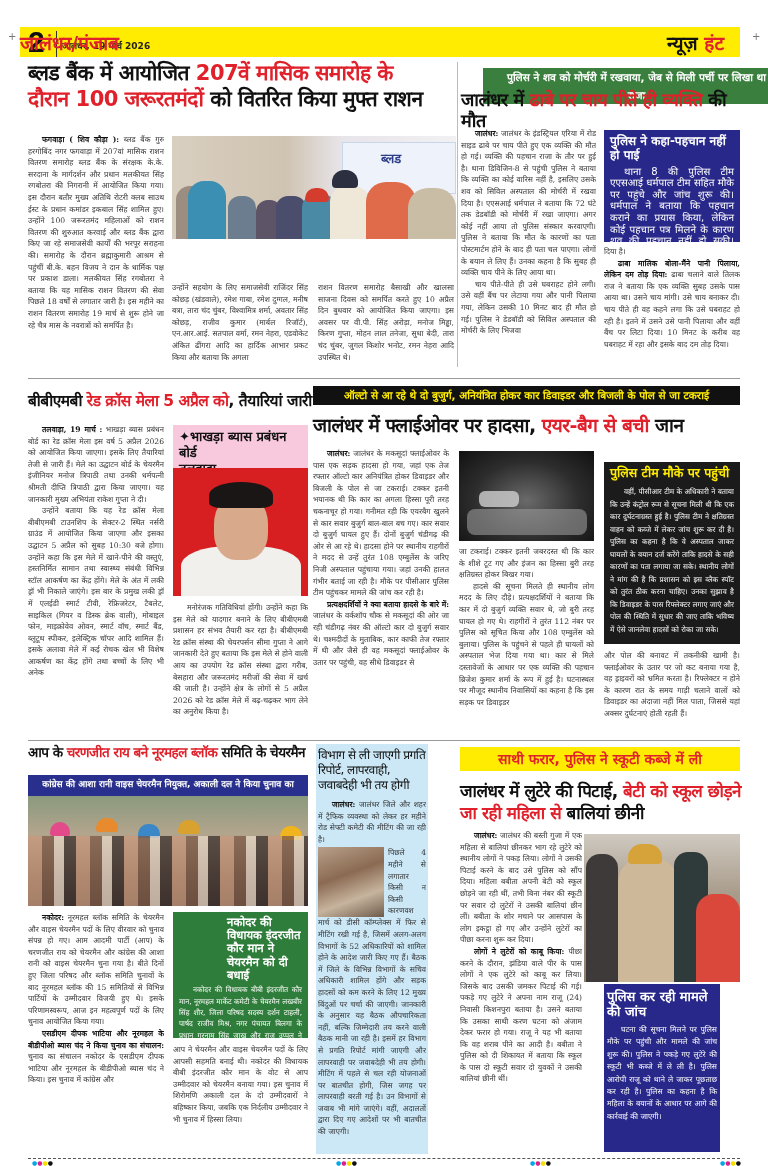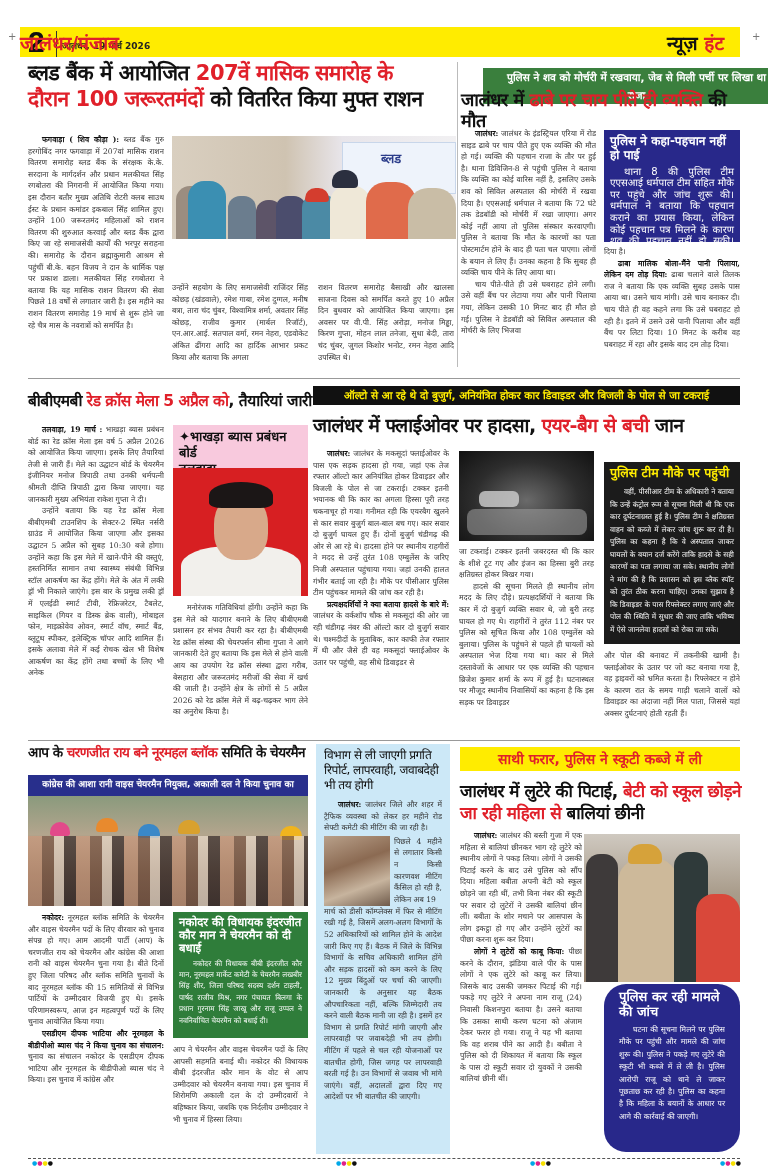--- a/index.html
+++ b/index.html
@@ -164,28 +164,28 @@
   <div class="abs" style="left:110px;top:28px;width:22px;height:14px;background:#3a88c8;border-radius:10px 10px 3px 3px;"></div>
   <div class="abs" style="left:150px;top:24px;width:22px;height:14px;background:#d9a12e;border-radius:10px 10px 3px 3px;"></div>
   <div class="abs" style="left:252px;top:30px;width:22px;height:14px;background:#f0b41e;border-radius:10px 10px 3px 3px;"></div>
   <div class="abs" style="left:0;top:40px;width:280px;height:70px;background:repeating-linear-gradient(90deg,#c99a7e 0 14px,#7d5a48 14px 26px,#e8d8c8 26px 36px,#3e3230 36px 48px);opacity:.75;"></div>
 </div>
 <div class="abs col-text" style="left:28px;top:912px;width:136px;height:240px;">
   <p><b>नकोदर:</b><span> नूरमहल ब्लॉक समिति के चेयरमैन और वाइस चेयरमैन पदों के लिए वीरवार को चुनाव संपन्न हो गए। आम आदमी पार्टी (आप) के चरणजीत राय को चेयरमैन और कांग्रेस की आशा रानी को वाइस चेयरमैन चुना गया है। बीते दिनों हुए जिला परिषद और ब्लॉक समिति चुनावों के बाद नूरमहल ब्लॉक की 15 समितियों से विभिन्न पार्टियों के उम्मीदवार विजयी हुए थे। इसके परिणामस्वरूप, आज इन महत्वपूर्ण पदों के लिए चुनाव आयोजित किया गया।</span></p>
   <p><b>एसडीएम दीपक भाटिया और नूरमहल के बीडीपीओ ब्यास चंद ने किया चुनाव का संचालन:</b><span> चुनाव का संचालन नकोदर के एसडीएम दीपक भाटिया और नूरमहल के बीडीपीओ ब्यास चंद ने किया। इस चुनाव में कांग्रेस और</span></p>
 </div>
 <div class="abs box-green" style="left:173px;top:912px;width:135px;height:126px;padding:4px 6px;">
-  <div class="box-title" style="font-size:11.5px;margin-bottom:2px;">नकोदर की विधायक इंदरजीत कौर मान ने चेयरमैन को दी बधाई</div>
+  <div class="box-title" style="font-size:11.5px;margin-bottom:2px;margin-left:48px;">नकोदर की विधायक इंदरजीत कौर मान ने चेयरमैन को दी बधाई</div>
   <div class="box-text" style="font-size:7.2px;line-height:11.4px;">नकोदर की विधायक बीबी इंदरजीत कौर मान, नूरमहल मार्केट कमेटी के चेयरमैन लखबीर सिंह शीर, जिला परिषद सदस्य दर्शन टाहली, पार्षद राजीव मिश्र, नगर पंचायत बिलगा के प्रधान गुरनाम सिंह जाखू और राजू उप्पल ने नवनिर्वाचित चेयरमैन को बधाई दी।</div>
 </div>
 <div class="abs col-text" style="left:173px;top:1044px;width:135px;height:108px;">
   <span>आप ने चेयरमैन और वाइस चेयरमैन पदों के लिए आपसी सहमति बनाई थी। नकोदर की विधायक बीबी इंदरजीत कौर मान के वोट से आप उम्मीदवार को चेयरमैन बनाया गया। इस चुनाव में शिरोमणि अकाली दल के दो उम्मीदवारों ने बहिष्कार किया, जबकि एक निर्दलीय उम्मीदवार ने भी चुनाव में हिस्सा लिया।</span>
 </div>
 
-<div class="abs box-lightblue" style="left:316px;top:744px;width:134px;height:410px;padding:4px 8px;">
+<div class="abs box-lightblue" style="left:316px;top:744px;width:112px;height:410px;padding:4px 2px;">
   <div class="headline" style="font-weight:normal;font-size:12px;line-height:15px;color:#111;margin-bottom:6px;">विभाग से ली जाएगी प्रगति रिपोर्ट, लापरवाही, जवाबदेही भी तय होगी</div>
   <div class="col-text" style="height:auto;">
     <p><b>जालंधर:</b><span> जालंधर जिले और शहर में ट्रैफिक व्यवस्था को लेकर हर महीने रोड सेफ्टी कमेटी की मीटिंग की जा रही है।</span></p>
   </div>
   <div style="display:flex;gap:4px;margin-top:2px;">
     <div class="photo" style="width:66px;height:70px;flex:none;background:linear-gradient(160deg,#b8a08a 0%,#8b6a52 40%,#c7b49e 70%,#6e5a4a 100%);"></div>
     <div class="col-text" style="height:70px;font-size:7.6px;line-height:11.6px;">पिछले 4 महीने से लगातार किसी न किसी कारणवश मीटिंग कैंसिल हो रही है, लेकिन अब 19</div>
   </div>
   <div class="col-text" style="height:240px;">मार्च को डीसी कॉम्प्लेक्स में फिर से मीटिंग रखी गई है, जिसमें अलग-अलग विभागों के 52 अधिकारियों को शामिल होने के आदेश जारी किए गए हैं। बैठक में जिले के विभिन्न विभागों के सचिव अधिकारी शामिल होंगे और सड़क हादसों को कम करने के लिए 12 मुख्य बिंदुओं पर चर्चा की जाएगी। जानकारी के अनुसार यह बैठक औपचारिकता नहीं, बल्कि जिम्मेदारी तय करने वाली बैठक मानी जा रही है। इसमें हर विभाग से प्रगति रिपोर्ट मांगी जाएगी और लापरवाही पर जवाबदेही भी तय होगी। मीटिंग में पहले से चल रही योजनाओं पर बातचीत होगी, जिस जगह पर लापरवाही बरती गई है। उन विभागों से जवाब भी मांगे जाएंगे। वहीं, अदालतों द्वारा दिए गए आदेशों पर भी बातचीत की जाएगी।</div>
 </div>
@@ -198,21 +198,21 @@
   <p><b>जालंधर:</b><span> जालंधर की बस्ती गुजा में एक महिला से बालियां छीनकर भाग रहे लुटेरे को स्थानीय लोगों ने पकड़ लिया। लोगों ने उसकी पिटाई करने के बाद उसे पुलिस को सौंप दिया। महिला बबीता अपनी बेटी को स्कूल छोड़ने जा रही थीं, तभी बिना नंबर की स्कूटी पर सवार दो लुटेरों ने उसकी बालियां छीन लीं। बबीता के शोर मचाने पर आसपास के लोग इकट्ठा हो गए और उन्होंने लुटेरों का पीछा करना शुरू कर दिया।</span></p>
   <p><b>लोगों ने लुटेरों को काबू किया:</b><span> पीछा करने के दौरान, झंडिया वाले पीर के पास लोगों ने एक लुटेरे को काबू कर लिया। जिसके बाद उसकी जमकर पिटाई की गई। पकड़े गए लुटेरे ने अपना नाम राजू (24) निवासी किशनपुरा बताया है। उसने बताया कि उसका साथी करण घटना को अंजाम देकर फरार हो गया। राजू ने यह भी बताया कि वह शराब पीने का आदी है। बबीता ने पुलिस को दी शिकायत में बताया कि स्कूल के पास दो स्कूटी सवार दो युवकों ने उसकी बालियां छीनी थीं।</span></p>
 </div>
 <div class="abs photo" style="left:584px;top:834px;width:156px;height:148px;background:linear-gradient(180deg,#cfc9c0 0%,#a99c8b 40%,#8e7c6a 100%);overflow:hidden;">
   <div class="abs" style="left:2px;top:20px;width:32px;height:128px;background:#3e3a3a;border-radius:14px 14px 0 0;"></div>
   <div class="abs" style="left:34px;top:24px;width:60px;height:124px;background:#cdb99a;border-radius:24px 24px 0 0;"></div>
   <div class="abs" style="left:44px;top:10px;width:34px;height:20px;background:#d6a23a;border-radius:14px 14px 4px 4px;"></div>
   <div class="abs" style="left:90px;top:18px;width:34px;height:130px;background:#2f3a3a;border-radius:14px 14px 0 0;"></div>
   <div class="abs" style="left:112px;top:60px;width:44px;height:88px;background:#d9483a;border-radius:18px 18px 0 0;"></div>
 </div>
-<div class="abs box-blue" style="left:604px;top:984px;width:136px;height:168px;padding:6px 15px;border-radius:22px;">
+<div class="abs box-blue" style="left:604px;top:984px;width:116px;height:168px;padding:6px 3px;">
   <div class="box-title" style="font-size:13px;margin-bottom:4px;">पुलिस कर रही मामले की जांच</div>
   <div class="box-text" style="font-size:7.6px;line-height:12.4px;">घटना की सूचना मिलने पर पुलिस मौके पर पहुंची और मामले की जांच शुरू की। पुलिस ने पकड़े गए लुटेरे की स्कूटी भी कब्जे में ले ली है। पुलिस आरोपी राजू को थाने ले जाकर पूछताछ कर रही है। पुलिस का कहना है कि महिला के बयानों के आधार पर आगे की कार्रवाई की जाएगी।</div>
 </div>
 
 <div class="abs dash" style="left:28px;top:1158px;width:712px;"></div>
 <div class="abs reg" style="left:32px;top:1159px;"><span style="color:#00a8e8">●</span><span style="color:#e0208a">●</span><span style="color:#f7e000">●</span><span style="color:#111">●</span></div>
 <div class="abs reg" style="left:336px;top:1159px;"><span style="color:#00a8e8">●</span><span style="color:#e0208a">●</span><span style="color:#f7e000">●</span><span style="color:#111">●</span></div>
 <div class="abs reg" style="left:530px;top:1159px;"><span style="color:#00a8e8">●</span><span style="color:#e0208a">●</span><span style="color:#f7e000">●</span><span style="color:#111">●</span></div>
 <div class="abs reg" style="left:720px;top:1159px;"><span style="color:#00a8e8">●</span><span style="color:#e0208a">●</span><span style="color:#f7e000">●</span><span style="color:#111">●</span></div>
 

